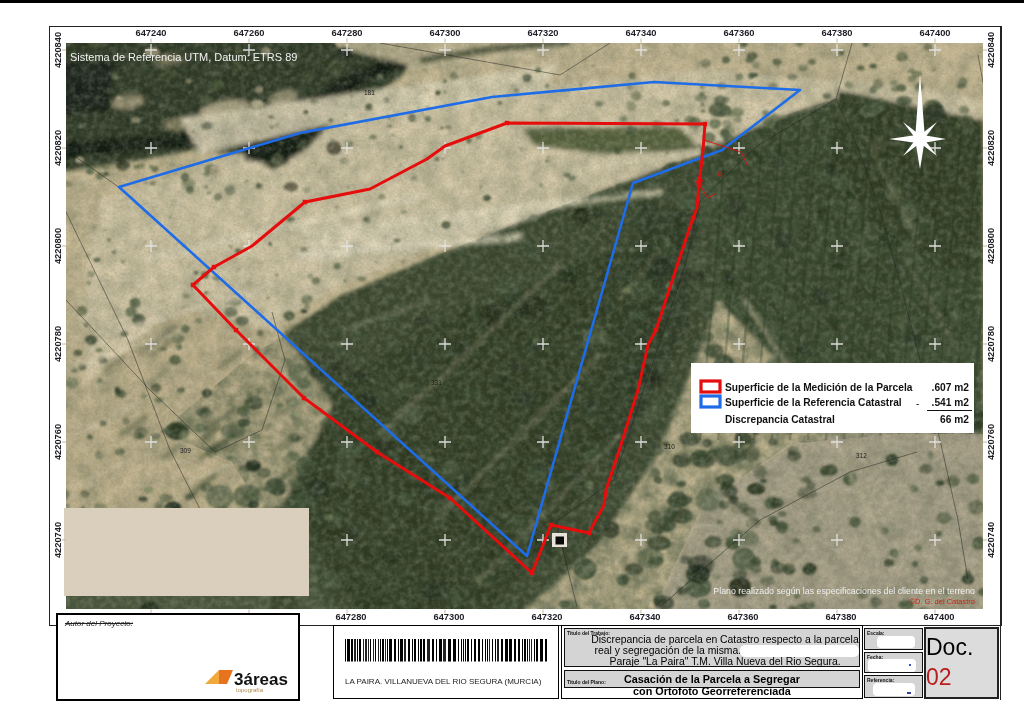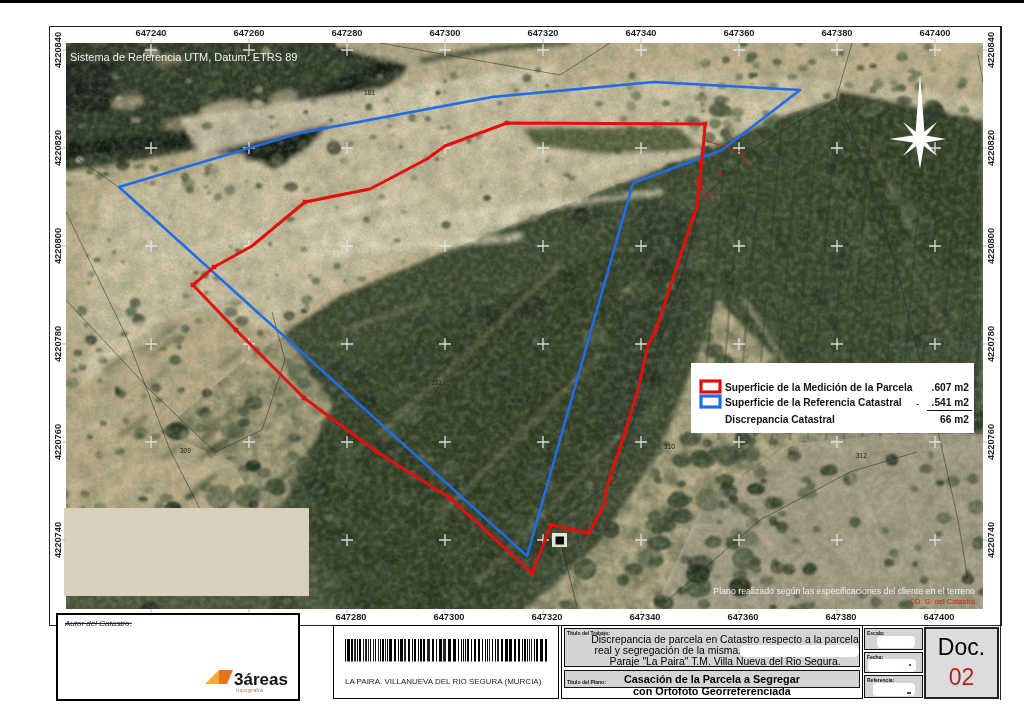--- a/index.html
+++ b/index.html
@@ -1146,21 +1146,21 @@
 
 <path d="M62,50h4 M62,148h4 M62,246h4 M62,344h4 M62,442h4 M62,540h4 M983,50h4 M983,148h4 M983,246h4 M983,344h4 M983,442h4 M983,540h4" stroke="#c8b89a" stroke-width="1"></path>
 </svg>
 
 <div class="abs" style="left:49px;top:625px;width:952px;height:1px;background:#222;"></div>
 
 <div class="abs" style="left:1000px;top:26px;width:1px;height:674px;background:#222;"></div>
 
 <div class="abs" style="left:56px;top:613px;width:240px;height:84px;background:#fff;border:2px solid #000;">
 
-  <div class="abs" style="left:7px;top:4px;font-size:8px;font-style:italic;color:#222;text-decoration:line-through;">Autor del Catastro:</div>
+  <div class="abs" style="left:7px;top:4px;font-size:8px;font-style:italic;color:#222;text-decoration:line-through;">Autor del Proyecto:</div>
 
   <svg class="abs" style="left:145px;top:53px" width="92" height="28" xmlns="http://www.w3.org/2000/svg">
     <polygon points="2,16 16,2 16,16" fill="#f2a93b"></polygon>
     <polygon points="16,2 30,2 24,16 16,16" fill="#e8731e"></polygon>
     <text x="31" y="17" font-family="Liberation Sans, sans-serif" font-size="17" font-weight="bold" fill="#111">3áreas</text>
     <text x="33" y="24" font-family="Liberation Sans, sans-serif" font-size="6" fill="#b08a50">topografía</text>
   </svg>
 </div>
 
 <div class="abs" style="left:333px;top:625px;width:226px;height:74px;background:#fff;border:1.5px solid #000;box-sizing:border-box;"></div>
@@ -1258,17 +1258,17 @@
   <div style="position:absolute;left:3px;top:6px;width:48px;height:13px;background:#fff;border-radius:4px;"></div>
   <div style="position:absolute;left:44px;top:11px;width:2px;height:2px;background:#3a56c0;"></div>
 </div>
 
 <div class="gbox" style="left:864px;top:675px;width:59px;height:23px;">
   <div class="tiny" style="position:absolute;left:2px;top:1px;">Referencia:</div>
   <div style="position:absolute;left:8px;top:7px;width:42px;height:13px;background:#fff;border-radius:4px;"></div>
   <div style="position:absolute;left:42px;top:16px;width:4px;height:1.5px;background:#35409a;"></div>
 </div>
 
-<div class="abs" style="left:924px;top:627px;width:75px;height:72px;background:#dcdcdc;border:2px solid #222;box-sizing:border-box;text-align:center;">
+<div class="abs" style="left:924px;top:627px;width:75px;height:72px;background:#dcdcdc;border:2px solid #222;box-sizing:border-box;">
   <div style="font-size:23px;color:#000;line-height:26px;margin-top:5px;">Doc.</div>
   <div style="font-size:23px;color:#b91c1c;line-height:26px;margin-top:4px;">02</div>
 </div>
 </div>
 
 </body></html>

